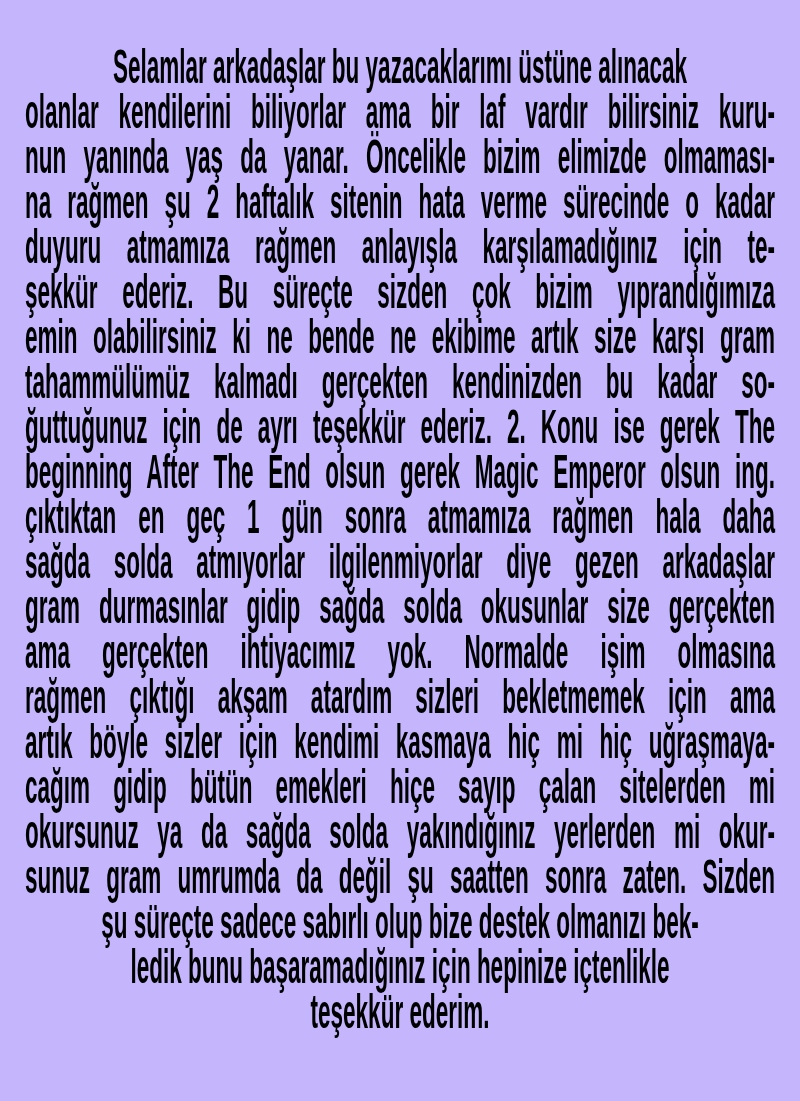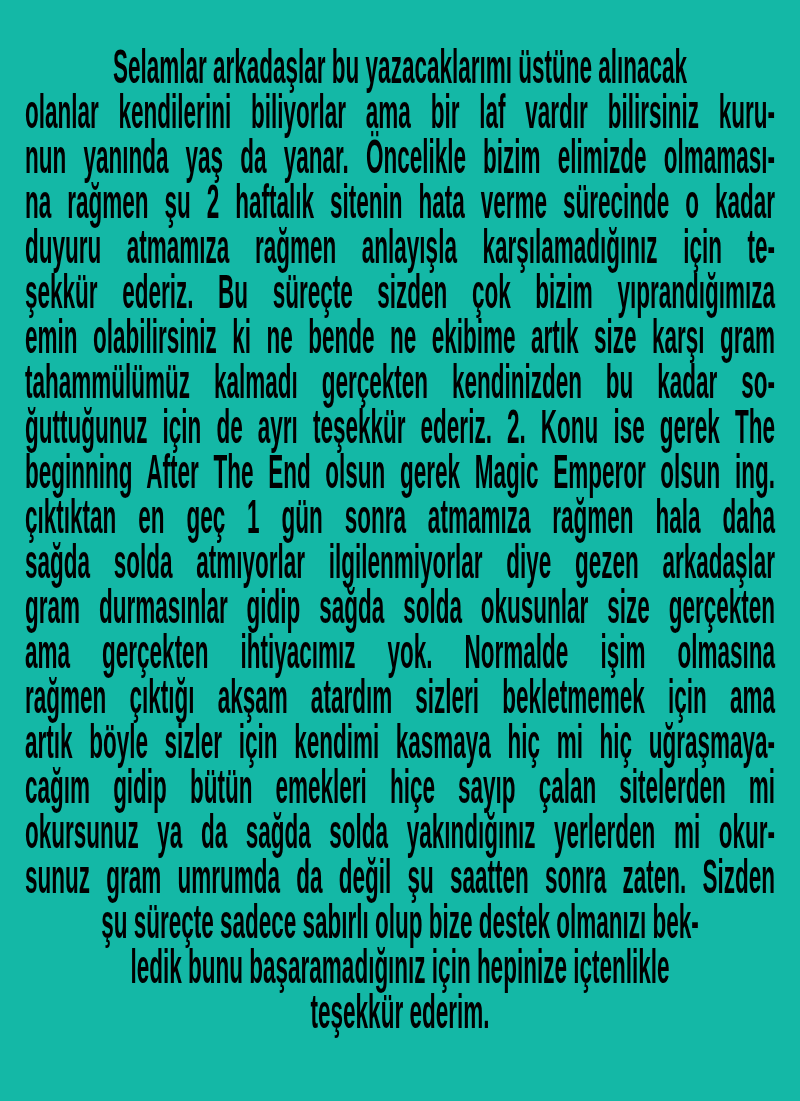--- a/index.html
+++ b/index.html
@@ -4,21 +4,21 @@
 <style>
   html, body {
     margin: 0;
     padding: 0;
     background: #ffffff;
   }
   .canvas {
     position: relative;
     width: 800px;
     height: 1101px;
-    background: #14b8a6;
+    background: #c4b5fd;
     overflow: hidden;
   }
   .text-block-outer {
     position: absolute;
     left: 25px;
     top: 0;
     width: 750px;
     height: 1101px;
   }
   .text-block {

